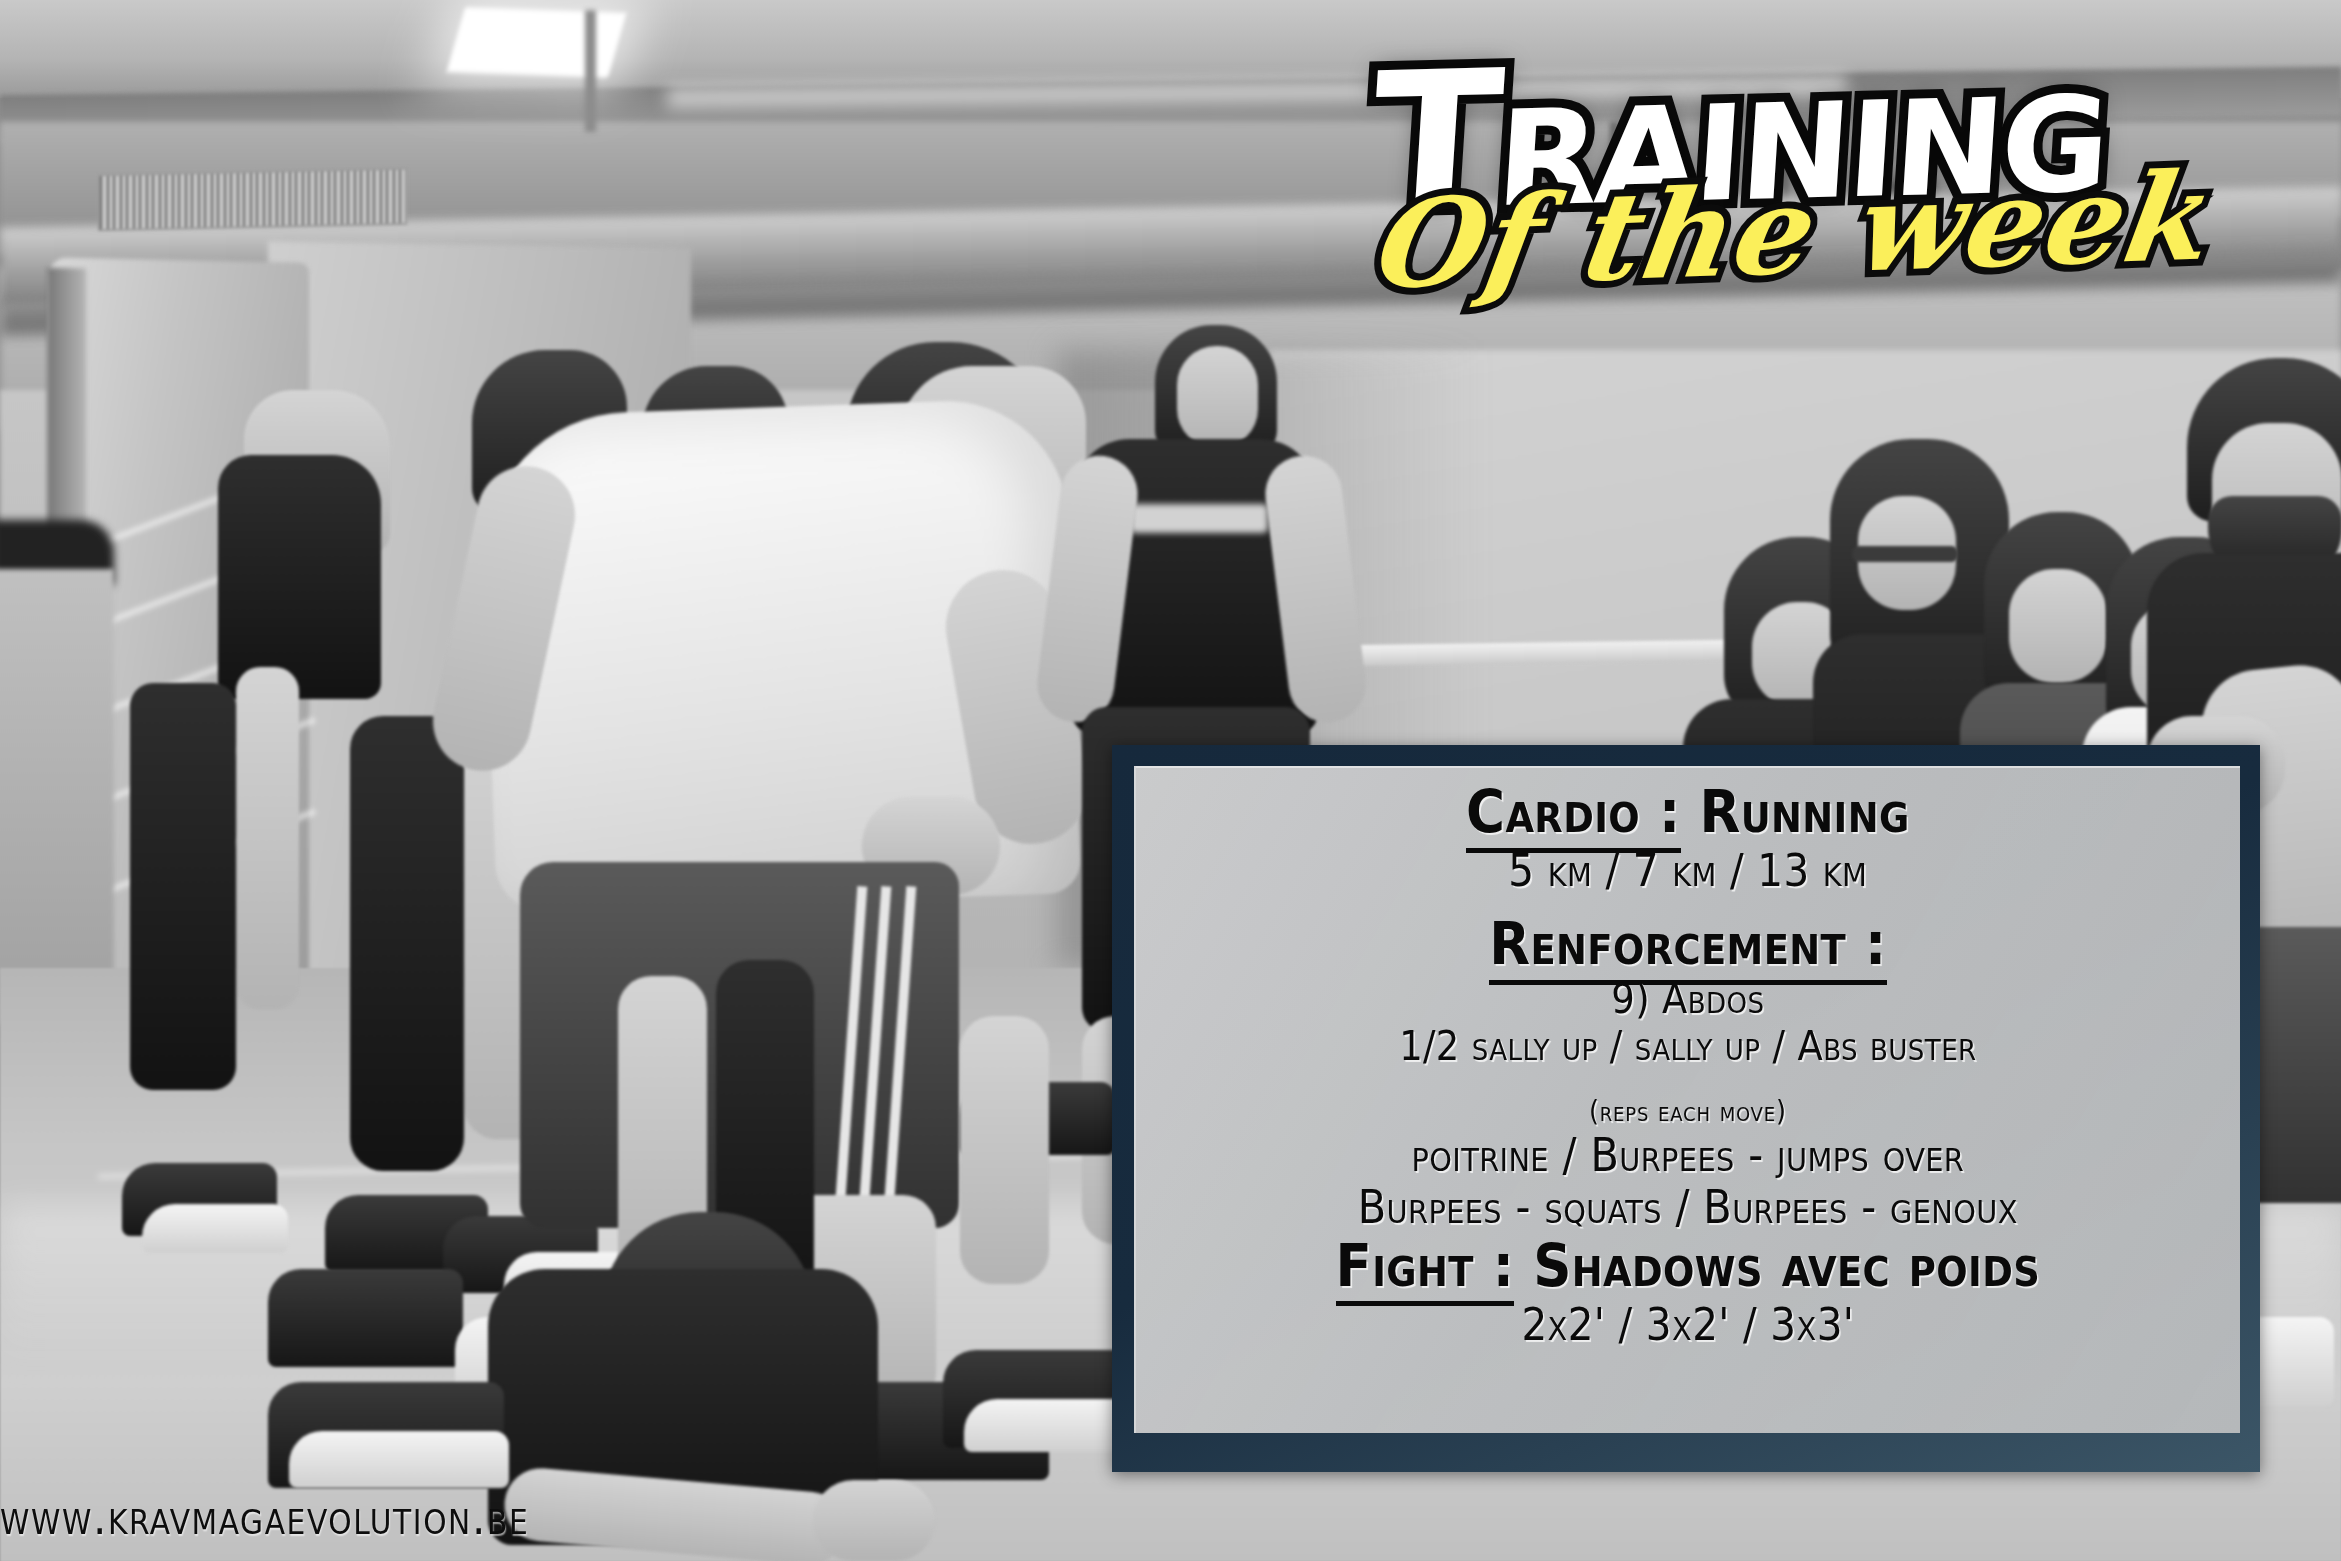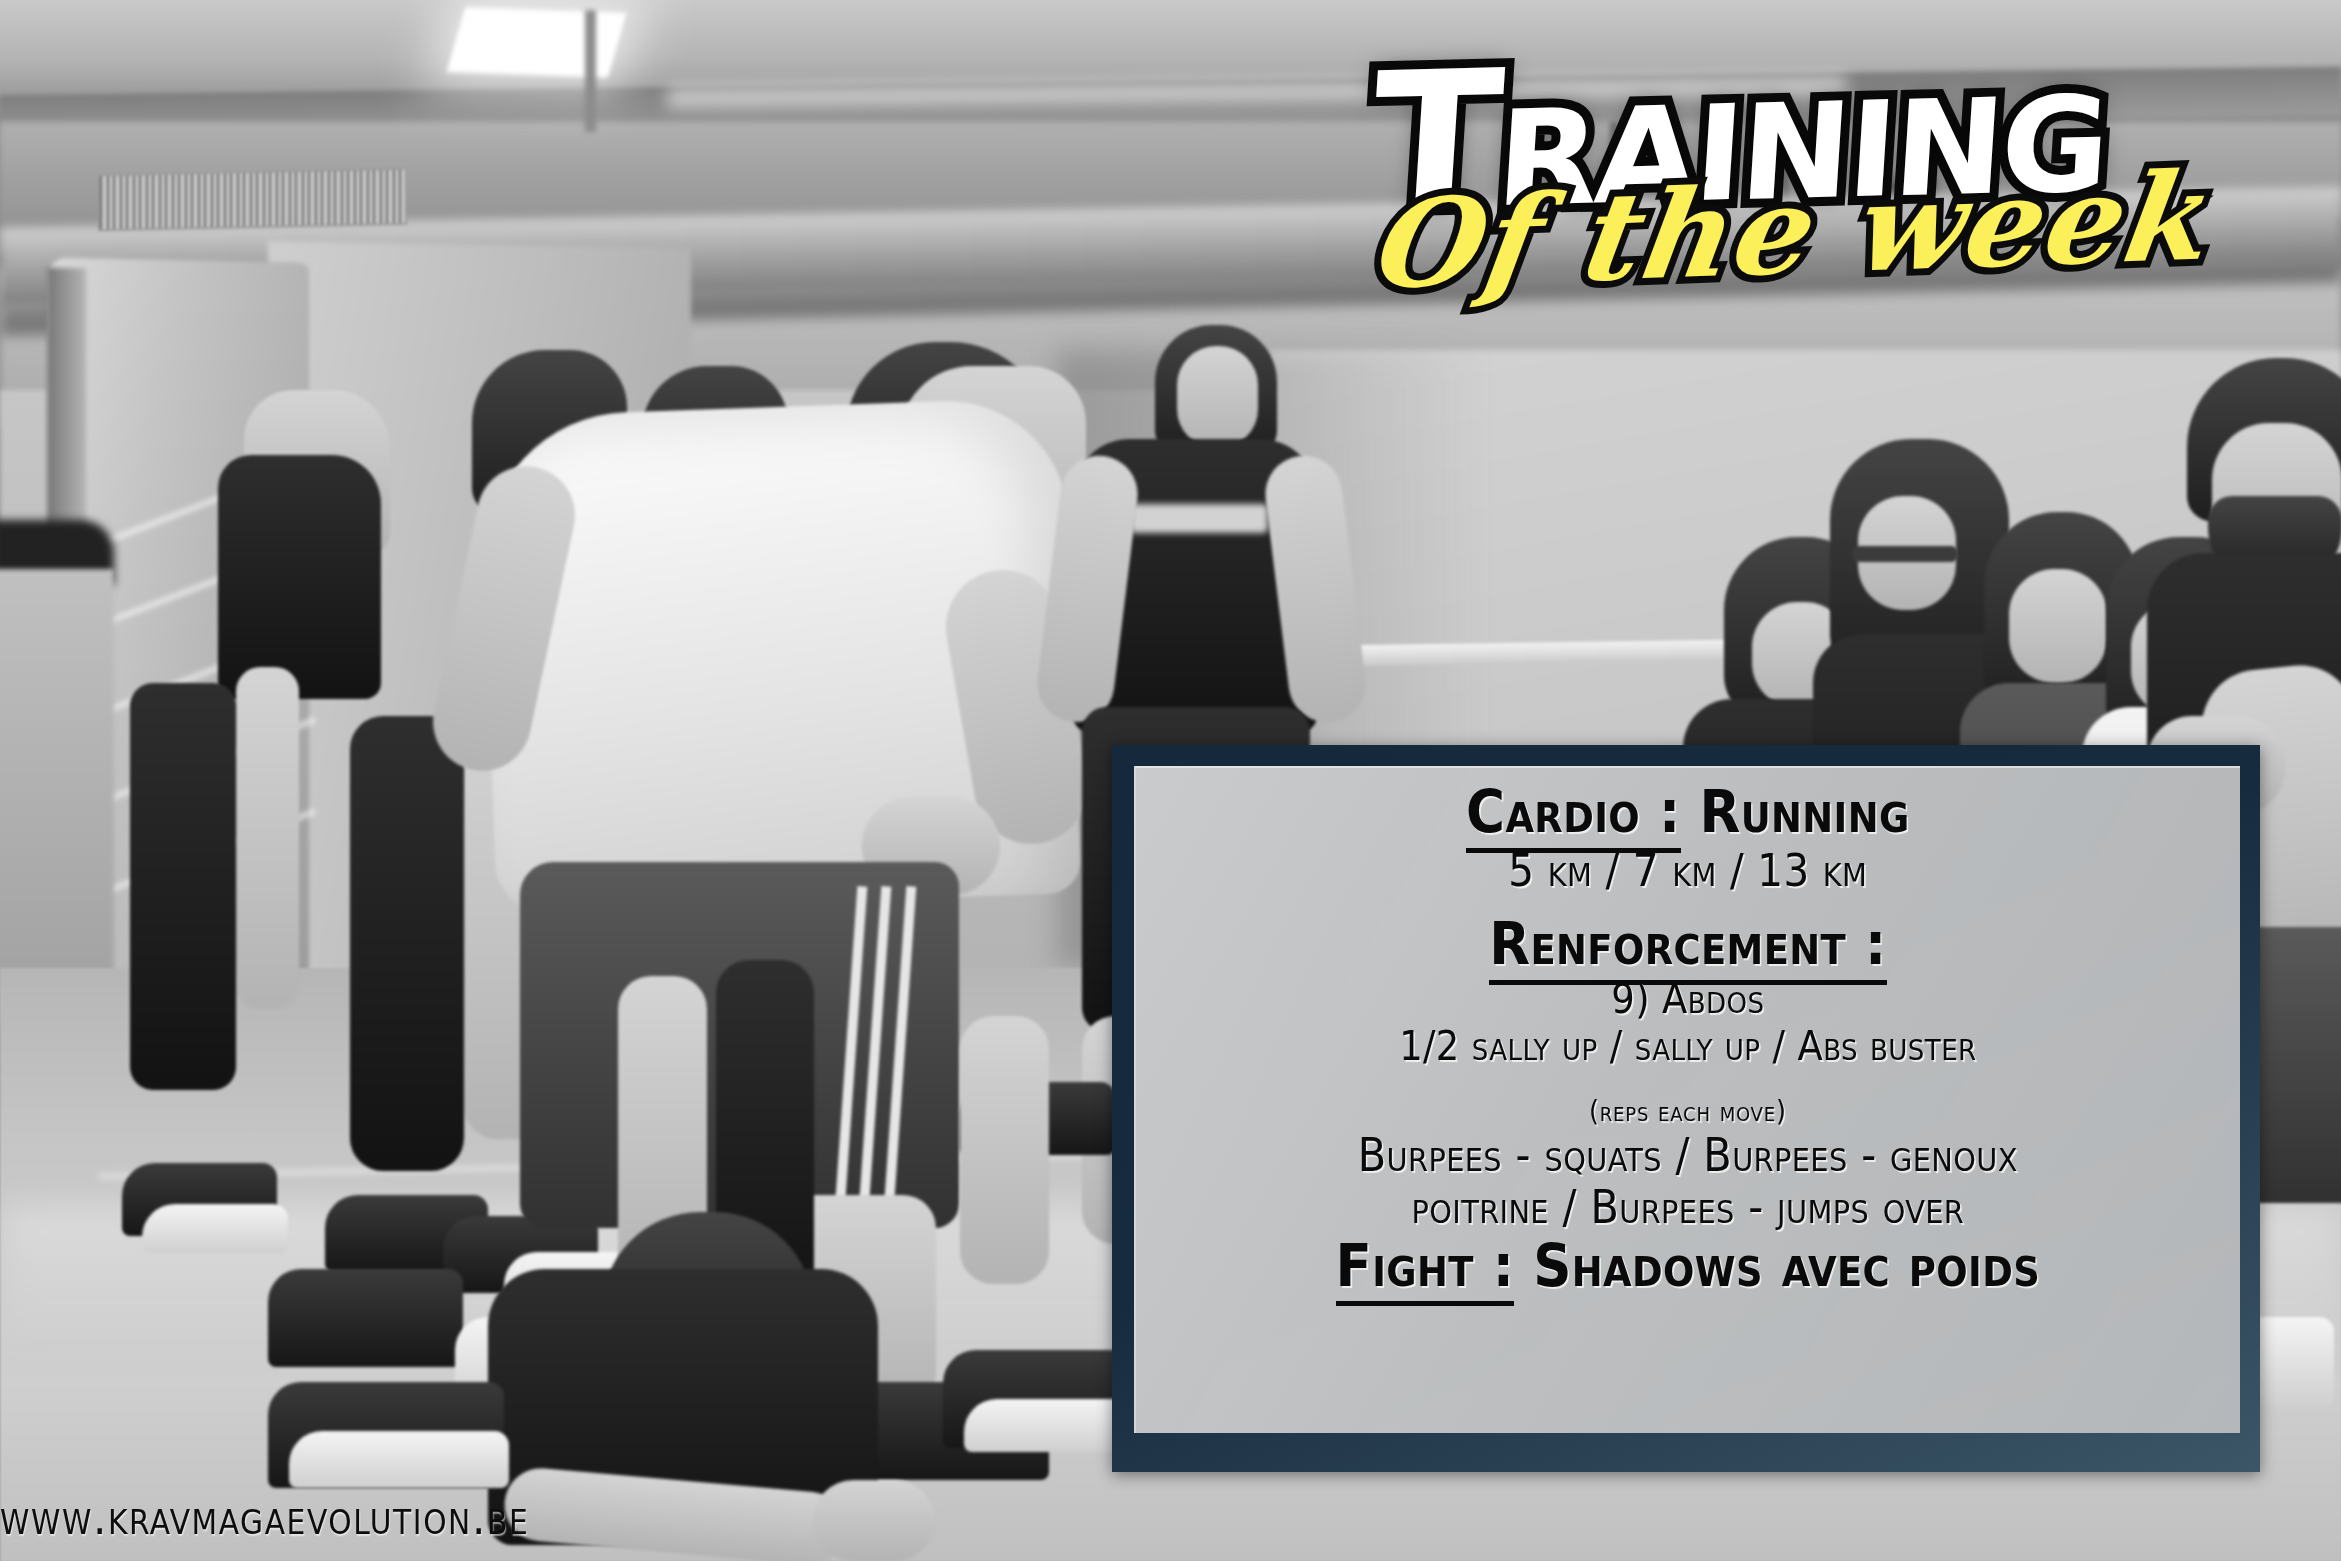--- a/index.html
+++ b/index.html
@@ -318,25 +318,26 @@
 
       <div class="pl pl-head">
         <span class="u">Renforcement :</span>
       </div>
       <div class="pl pl-item">9) Abdos</div>
       <div class="pl pl-item">1/2 sally up / sally up / Abs buster</div>
 
       <div class="sp-b"></div>
 
       <div class="pl pl-tiny">(reps each move)</div>
+      <div class="pl pl-big">poitrine / Burpees - jumps over</div>
       <div class="pl pl-big">Burpees - squats / Burpees - genoux</div>
-      <div class="pl pl-big">poitrine / Burpees - jumps over</div>
 
       <div class="pl pl-head">
         <span class="u">Fight :</span><span> Shadows avec poids</span>
       </div>
+      <div class="pl pl-sub">2x2' / 3x2' / 3x3'</div>
     </div>
   </div>
 
   <div class="url">www.kravmagaevolution.be</div>
 
 </div>
 
 
 </body></html>

